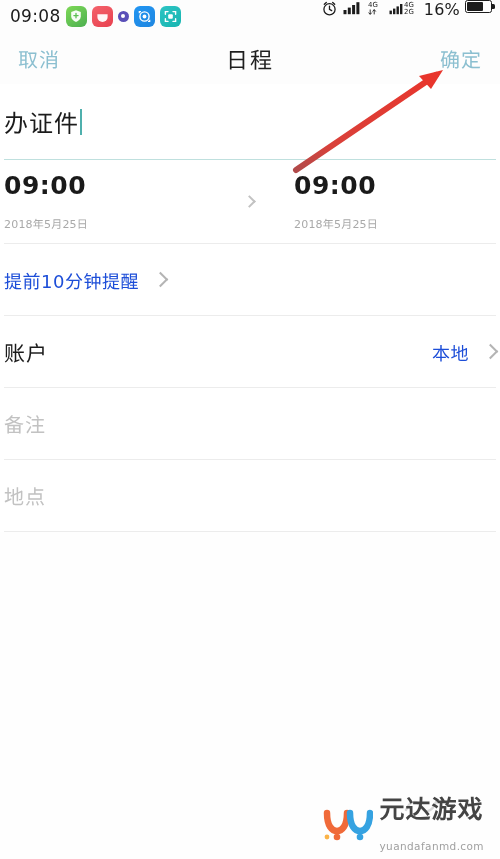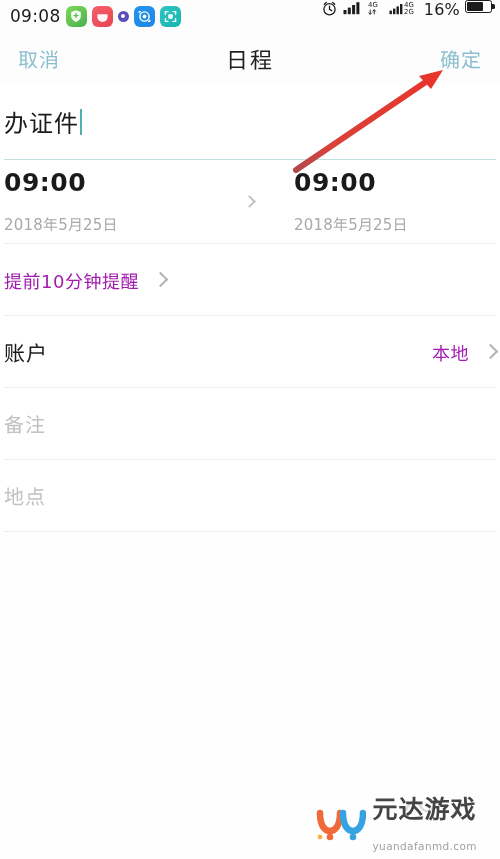--- a/index.html
+++ b/index.html
@@ -99,50 +99,50 @@
     height:84px;
     border-bottom:1px solid #ececec;
     gap:24px;
   }
   .dt-col { width:212px; }
   .dt-time {
     font-size:25px; color:#1a1a1a; font-weight:bold;
     letter-spacing:.5px; line-height:1.15;
   }
   .dt-date {
-    font-size:15px; color:#a9a9a9; letter-spacing:.2px;
+    font-size:11px; color:#a9a9a9; letter-spacing:.2px;
     margin-top:15px;
   }
   .dt-arrow { width:42px; display:flex; justify-content:center; }
   .chev {
     display:inline-block; width:9px; height:9px;
     border-right:2px solid #c2c2c2; border-top:2px solid #c2c2c2;
     transform:rotate(45deg);
   }
   .chev.dark { border-color:#b4b4b4; width:11px; height:11px; border-width:2px; }
 
   .setting-row {
     height:72px; display:flex; align-items:center;
     border-bottom:1px solid #ececec;
   }
   .set-label { font-size:21px; color:#1b1b1b; letter-spacing:1px; flex:1; }
-  .set-value { font-size:18px; color:#a21caf; letter-spacing:.5px; margin-right:16px; }
+  .set-value { font-size:18px; color:#1d4ed8; letter-spacing:.5px; margin-right:16px; }
 
   .placeholder-row {
     height:72px; display:flex; align-items:center;
     border-bottom:1px solid #ececec;
   }
   .ph-text { font-size:20px; color:#c2c2c2; letter-spacing:1px; }
 
   
   .annot { position:absolute; left:0; top:0; width:500px; height:859px; pointer-events:none; }
 
   
   .watermark {
-    position:absolute; right:23px; bottom:8px;
+    position:absolute; right:16px; bottom:8px;
     display:flex; align-items:center; gap:7px;
     opacity:.95;
   }
   .wm-mark { display:block; }
   .wm-words { display:flex; flex-direction:column; line-height:1; }
   .wm-cn {
     font-size:25px; color:#3b3b3b; font-weight:bold; letter-spacing:1px;
   }
   .wm-url { font-size:10.5px; color:#9b9b9b; letter-spacing:.4px; margin-top:19px; }
   .wm-arc { position:absolute; right:62px; bottom:47px; }

